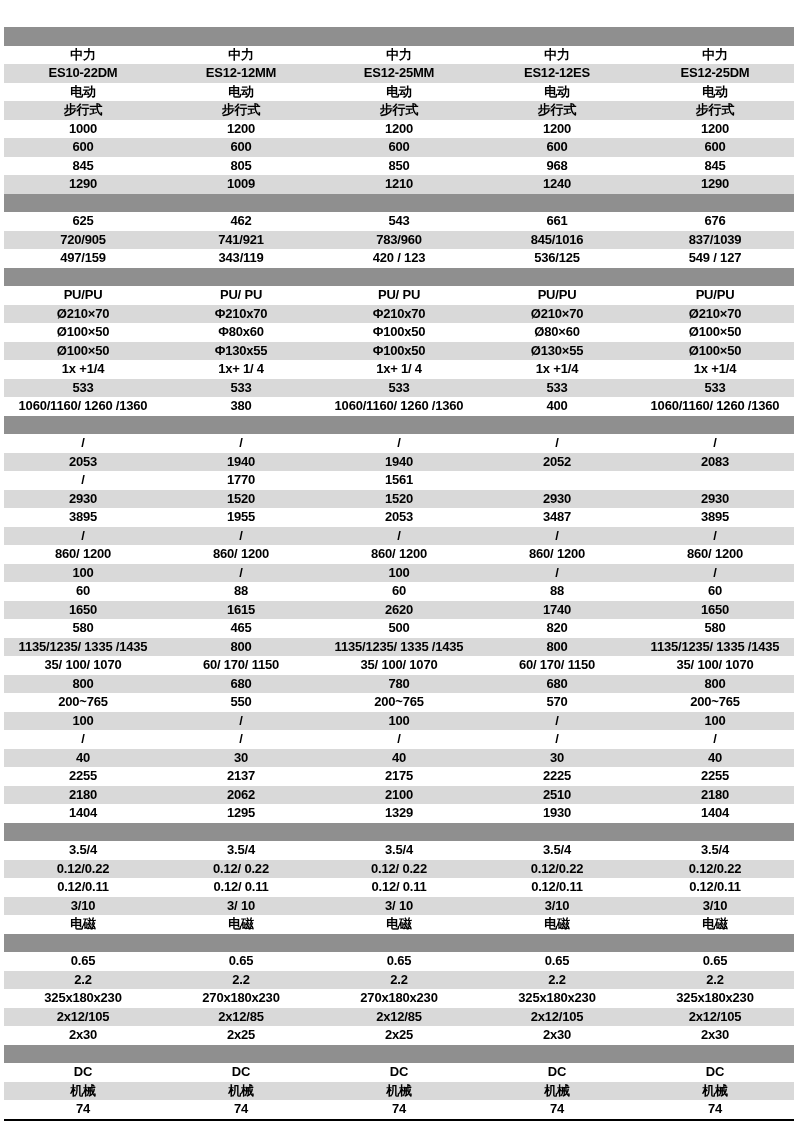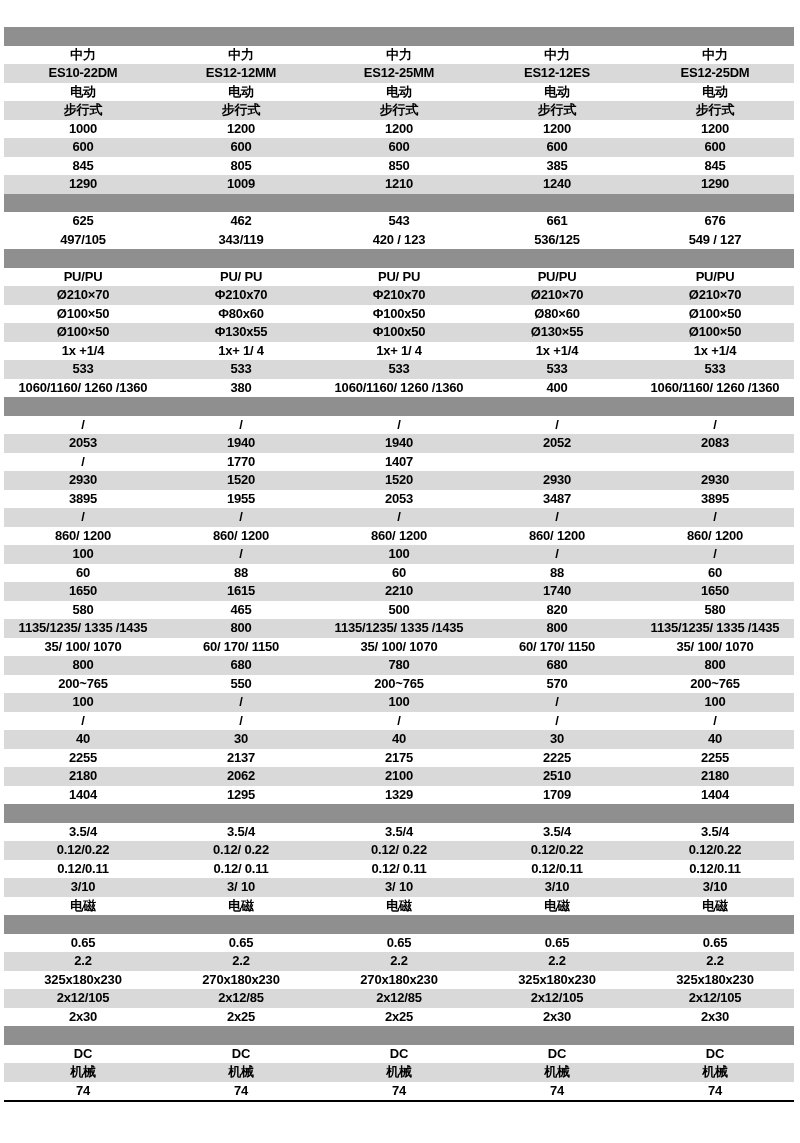--- a/index.html
+++ b/index.html
@@ -90,40 +90,47 @@
       <div class="cell">600</div>
       <div class="cell">600</div>
       <div class="cell">600</div>
       <div class="cell">600</div>
       <div class="cell">600</div>
     </div>
     <div class="row">
       <div class="cell">845</div>
       <div class="cell">805</div>
       <div class="cell">850</div>
-      <div class="cell">385</div>
+      <div class="cell">968</div>
       <div class="cell">845</div>
     </div>
     <div class="row alt">
       <div class="cell">1290</div>
       <div class="cell">1009</div>
       <div class="cell">1210</div>
       <div class="cell">1240</div>
       <div class="cell">1290</div>
     </div>
     <div class="band"></div>
     <div class="row">
       <div class="cell">625</div>
       <div class="cell">462</div>
       <div class="cell">543</div>
       <div class="cell">661</div>
       <div class="cell">676</div>
     </div>
-    <div class="row">
-      <div class="cell">497/105</div>
+    <div class="row alt">
+      <div class="cell">720/905</div>
+      <div class="cell">741/921</div>
+      <div class="cell">783/960</div>
+      <div class="cell">845/1016</div>
+      <div class="cell">837/1039</div>
+    </div>
+    <div class="row">
+      <div class="cell">497/159</div>
       <div class="cell">343/119</div>
       <div class="cell">420 / 123</div>
       <div class="cell">536/125</div>
       <div class="cell">549 / 127</div>
     </div>
     <div class="band"></div>
     <div class="row">
       <div class="cell">PU/PU</div>
       <div class="cell">PU/ PU</div>
       <div class="cell">PU/ PU</div>
@@ -183,21 +190,21 @@
     <div class="row alt">
       <div class="cell">2053</div>
       <div class="cell">1940</div>
       <div class="cell">1940</div>
       <div class="cell">2052</div>
       <div class="cell">2083</div>
     </div>
     <div class="row">
       <div class="cell">/</div>
       <div class="cell">1770</div>
-      <div class="cell">1407</div>
+      <div class="cell">1561</div>
       <div class="cell"></div>
       <div class="cell"></div>
     </div>
     <div class="row alt">
       <div class="cell">2930</div>
       <div class="cell">1520</div>
       <div class="cell">1520</div>
       <div class="cell">2930</div>
       <div class="cell">2930</div>
     </div>
@@ -232,21 +239,21 @@
     <div class="row">
       <div class="cell">60</div>
       <div class="cell">88</div>
       <div class="cell">60</div>
       <div class="cell">88</div>
       <div class="cell">60</div>
     </div>
     <div class="row alt">
       <div class="cell">1650</div>
       <div class="cell">1615</div>
-      <div class="cell">2210</div>
+      <div class="cell">2620</div>
       <div class="cell">1740</div>
       <div class="cell">1650</div>
     </div>
     <div class="row">
       <div class="cell">580</div>
       <div class="cell">465</div>
       <div class="cell">500</div>
       <div class="cell">820</div>
       <div class="cell">580</div>
     </div>
@@ -310,21 +317,21 @@
       <div class="cell">2180</div>
       <div class="cell">2062</div>
       <div class="cell">2100</div>
       <div class="cell">2510</div>
       <div class="cell">2180</div>
     </div>
     <div class="row">
       <div class="cell">1404</div>
       <div class="cell">1295</div>
       <div class="cell">1329</div>
-      <div class="cell">1709</div>
+      <div class="cell">1930</div>
       <div class="cell">1404</div>
     </div>
     <div class="band"></div>
     <div class="row">
       <div class="cell">3.5/4</div>
       <div class="cell">3.5/4</div>
       <div class="cell">3.5/4</div>
       <div class="cell">3.5/4</div>
       <div class="cell">3.5/4</div>
     </div>

